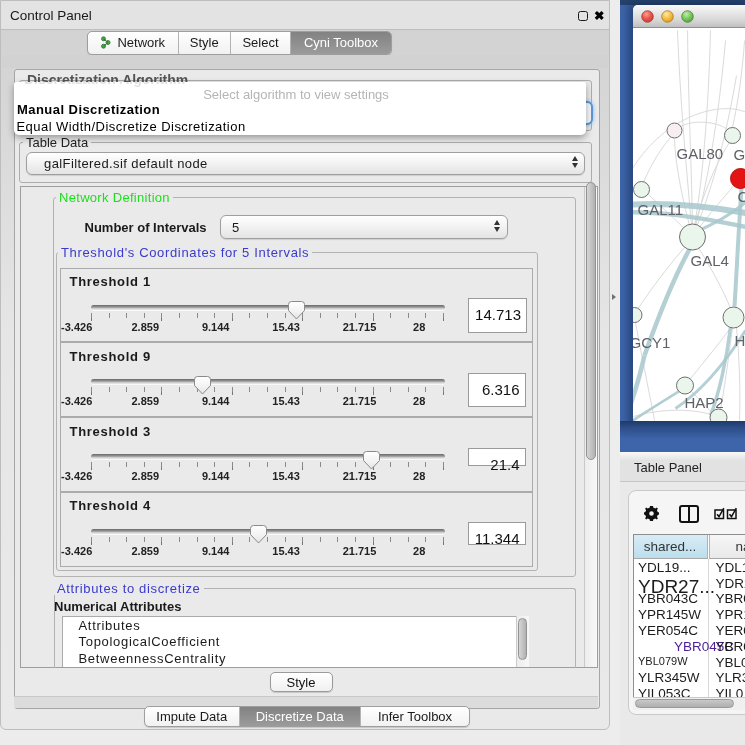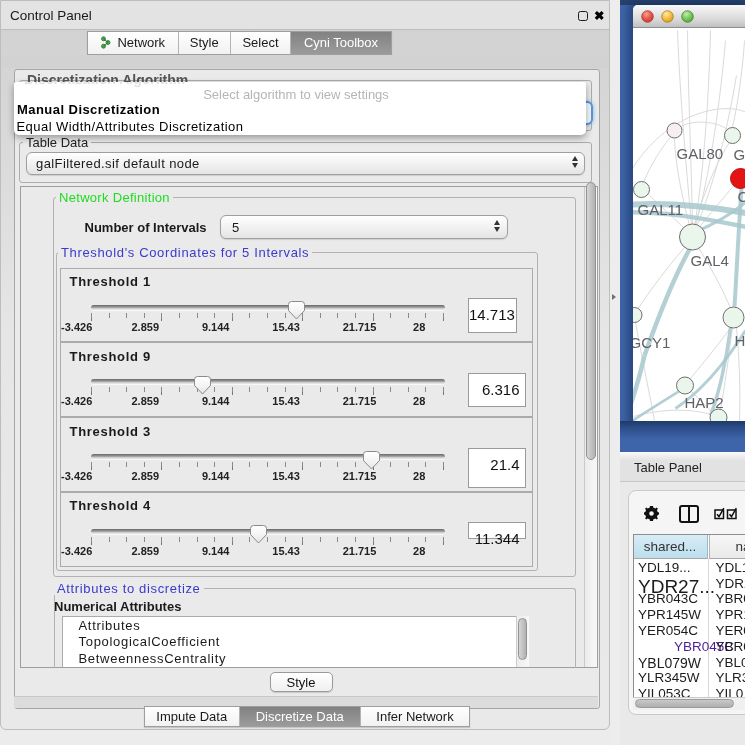--- a/index.html
+++ b/index.html
@@ -7,21 +7,21 @@
  font-family:"Liberation Sans",sans-serif;-webkit-font-smoothing:antialiased}
 .ab{position:absolute}
 .t13{font-size:13px;color:#1a1a1a;line-height:15px;white-space:nowrap}
 .b{font-weight:bold}
 .gb{position:absolute;border:1px solid #b0b0b0;border-radius:3px}
 .gl{position:absolute;font-size:13px;line-height:13px;background:#EAEAEA;padding:0 3px;white-space:nowrap}
 .combo{position:absolute;border:1px solid #9f9f9f;border-radius:6px;
  background:linear-gradient(#ffffff,#efefef 60%,#e4e4e4);box-shadow:0 1px 1px rgba(0,0,0,0.12)}
 .arrup{position:absolute;width:0;height:0;border-left:3.5px solid transparent;border-right:3.5px solid transparent;border-bottom:5px solid #333}
 .arrdn{position:absolute;width:0;height:0;border-left:3.5px solid transparent;border-right:3.5px solid transparent;border-top:5px solid #333}
-.seg{display:flex;position:absolute;border:1px solid #9e9e9e;border-radius:0;overflow:hidden;
+.seg{display:flex;position:absolute;border:1px solid #9e9e9e;border-radius:5px;overflow:hidden;
  background:linear-gradient(#ffffff,#f1f1f1);box-shadow:0 1px 1px rgba(0,0,0,0.15)}
 .seg div{font-size:13px;color:#1a1a1a;text-align:center;border-right:1px solid #b3b3b3;display:flex;align-items:center;justify-content:center}
 .seg div:last-child{border-right:none}
 .seg .sel{background:linear-gradient(#828282,#9b9b9b);color:#fff}
 .vbox{position:absolute;border:1px solid #9a9a9a;background:#fff;font-size:15px;color:#111;
  text-align:right;padding-right:5px}
 .tick-min{position:absolute;height:5px;background:repeating-linear-gradient(90deg,#8a8a8a 0 1px,transparent 1px 17.6px)}
 .tick-maj{position:absolute;height:8px;background:repeating-linear-gradient(90deg,#777 0 1px,transparent 1px 70.4px)}
 .slbl{position:absolute;font-size:11px;font-weight:bold;color:#222;width:60px;text-align:left;line-height:11px}
 .track{position:absolute;height:5px;border-radius:2.5px;
@@ -91,21 +91,21 @@
 <svg class="ab" style="left:287.5px;top:301px" width="17" height="19" viewBox="0 0 17 19">
     <defs>
       <linearGradient id="thg1" x1="0" y1="0" x2="0" y2="1">
         <stop offset="0" stop-color="#ffffff"></stop>
         <stop offset="0.6" stop-color="#f2f2f2"></stop>
         <stop offset="1" stop-color="#e2e2e2"></stop>
       </linearGradient>
     </defs>
     <path d="M3.5,0.5 h10 a3,3 0 0 1 3,3 v6 l-8,8.5 l-8,-8.5 v-6 a3,3 0 0 1 3,-3 z" fill="url(#thg1)" stroke="#8a8a8a" stroke-width="1"></path>
   </svg>
-<div class="vbox" style="left:468px;top:298.0px;width:49px;height:34.5px;line-height:32.5px">14.713</div>
+<div class="vbox" style="left:468px;top:298.0px;width:59px;height:34.5px;line-height:32.5px">14.713</div>
 
 <div class="ab" style="left:59.5px;top:342.3px;width:473.5px;height:74.8px;border:1px solid #ababab"></div>
 <div class="ab t13 b" style="left:69.5px;top:348.8px;letter-spacing:0.7px">Threshold 9</div>
 <div class="track" style="left:91px;top:379.3px;width:354px"></div>
 <div class="tick-maj" style="left:90.5px;top:387.3px;width:354px"></div>
 <div class="tick-min" style="left:90.5px;top:387.3px;width:354px"></div>
 <div class="slbl" style="left:61.1px;top:396.3px">-3.426</div>
 <div class="slbl" style="left:131.5px;top:396.3px">2.859</div>
 <div class="slbl" style="left:201.9px;top:396.3px">9.144</div>
 <div class="slbl" style="left:272.3px;top:396.3px">15.43</div>
@@ -137,21 +137,21 @@
 <svg class="ab" style="left:362.5px;top:450.6px" width="17" height="19" viewBox="0 0 17 19">
     <defs>
       <linearGradient id="thg3" x1="0" y1="0" x2="0" y2="1">
         <stop offset="0" stop-color="#ffffff"></stop>
         <stop offset="0.6" stop-color="#f2f2f2"></stop>
         <stop offset="1" stop-color="#e2e2e2"></stop>
       </linearGradient>
     </defs>
     <path d="M3.5,0.5 h10 a3,3 0 0 1 3,3 v6 l-8,8.5 l-8,-8.5 v-6 a3,3 0 0 1 3,-3 z" fill="url(#thg3)" stroke="#8a8a8a" stroke-width="1"></path>
   </svg>
-<div class="vbox" style="left:468px;top:447.6px;width:57.5px;height:40px;line-height:32.5px">21.4</div>
+<div class="vbox" style="left:468px;top:447.6px;width:57.5px;height:18px;line-height:32.5px">21.4</div>
 
 <div class="ab" style="left:59.5px;top:491.9px;width:473.5px;height:74.8px;border:1px solid #ababab"></div>
 <div class="ab t13 b" style="left:69.5px;top:498.4px;letter-spacing:0.7px">Threshold 4</div>
 <div class="track" style="left:91px;top:528.9px;width:354px"></div>
 <div class="tick-maj" style="left:90.5px;top:536.9px;width:354px"></div>
 <div class="tick-min" style="left:90.5px;top:536.9px;width:354px"></div>
 <div class="slbl" style="left:61.1px;top:545.9px">-3.426</div>
 <div class="slbl" style="left:131.5px;top:545.9px">2.859</div>
 <div class="slbl" style="left:201.9px;top:545.9px">9.144</div>
 <div class="slbl" style="left:272.3px;top:545.9px">15.43</div>
@@ -160,58 +160,58 @@
 <svg class="ab" style="left:250px;top:525.4px" width="17" height="19" viewBox="0 0 17 19">
     <defs>
       <linearGradient id="thg4" x1="0" y1="0" x2="0" y2="1">
         <stop offset="0" stop-color="#ffffff"></stop>
         <stop offset="0.6" stop-color="#f2f2f2"></stop>
         <stop offset="1" stop-color="#e2e2e2"></stop>
       </linearGradient>
     </defs>
     <path d="M3.5,0.5 h10 a3,3 0 0 1 3,3 v6 l-8,8.5 l-8,-8.5 v-6 a3,3 0 0 1 3,-3 z" fill="url(#thg4)" stroke="#8a8a8a" stroke-width="1"></path>
   </svg>
-<div class="vbox" style="left:468px;top:522.4px;width:57.5px;height:17px;line-height:32.5px">11.344</div>
+<div class="vbox" style="left:468px;top:522.4px;width:57.5px;height:23px;line-height:32.5px">11.344</div>
 
 <div class="gb" style="left:53.5px;top:587.5px;width:522px;height:80px;border-color:#b2b2b2;border-bottom:none;border-radius:3px 3px 0 0"></div>
 <div class="gl" style="left:54px;top:581.5px;color:#3a3acd;letter-spacing:0.65px">Attributes to discretize</div>
 <div class="ab t13 b" style="left:54px;top:598.5px">Numerical Attributes</div>
 <div class="ab" style="left:61.5px;top:615.5px;width:467px;height:51.5px;background:#fff;border:1px solid #ababab;border-bottom:none"></div>
 <div class="ab t13" style="left:78.5px;top:617.5px;letter-spacing:0.7px">Attributes</div>
 <div class="ab t13" style="left:78.5px;top:634px;letter-spacing:0.7px">TopologicalCoefficient</div>
 <div class="ab t13" style="left:78.5px;top:650.5px;letter-spacing:0.7px">BetweennessCentrality</div>
 <div class="ab" style="left:515.5px;top:616px;width:13px;height:50.5px;background:linear-gradient(90deg,#ededed,#f7f7f7);border-left:1px solid #ccc"></div>
 <div class="ab" style="left:517.5px;top:617.5px;width:9px;height:42px;border-radius:4.5px;border:1px solid #929292;background:linear-gradient(90deg,#d6d6d6,#b1b1b1)"></div>
 
 <div class="ab" style="left:14px;top:695.5px;width:583.5px;height:12px;background:#DCDCDC;border-top:1px solid #c8c8c8"></div>
 <div class="ab" style="left:269.5px;top:671.5px;width:63px;height:20.5px;border:1px solid #9a9a9a;border-radius:5px;
  background:linear-gradient(#ffffff,#f0f0f0);box-shadow:0 1px 1px rgba(0,0,0,.15);
  font-size:13px;text-align:center;line-height:19px;color:#111">Style</div>
 
 <div class="seg" style="left:144px;top:705.5px;height:21px">
  <div style="width:94.5px">Impute Data</div>
  <div class="sel" style="width:121.5px">Discretize Data</div>
- <div style="width:108px">Infer Network</div>
+ <div style="width:108px">Infer Toolbox</div>
 </div>
 
 <div class="gb" style="left:18.5px;top:142px;width:573px;height:40.5px;border-color:#acacac"></div>
 <div class="gl" style="left:23px;top:136px;color:#222">Table Data</div>
 <div class="combo" style="left:26px;top:151.5px;width:559px;height:23px"></div>
-<div class="ab t13" style="left:36px;top:155.5px;letter-spacing:0.4px">galFiltered.sif default node</div>
+<div class="ab t13" style="left:44px;top:155.5px;letter-spacing:0.4px">galFiltered.sif default node</div>
 <div class="arrup" style="left:572px;top:155.5px"></div>
 <div class="arrdn" style="left:572px;top:163px"></div>
 
 <div class="ab" style="left:13.5px;top:81.5px;width:572.5px;height:53.5px;background:#fff;
  border-radius:2px 2px 5px 5px;box-shadow:0 3px 7px rgba(0,0,0,0.35)"></div>
 <div class="ab" style="left:24px;top:81.5px;width:250px;height:10px;overflow:hidden">
  <div style="position:absolute;left:0;top:-8.5px;font-size:14px;font-weight:bold;color:#e2e2e2;line-height:13px;white-space:nowrap">Discretization Algorithm</div>
 </div>
 <div class="ab" style="left:0;top:86.5px;width:592px;text-align:center;font-size:13px;color:#b5b5b5">Select algorithm to view settings</div>
 <div class="ab t13 b" style="left:17px;top:102px;color:#000;letter-spacing:0.45px">Manual Discretization</div>
-<div class="ab t13" style="left:16.5px;top:118.5px;color:#000;letter-spacing:0.45px">Equal Width/Attributes Discretization</div>
+<div class="ab t13" style="left:16.5px;top:118.5px;color:#000;letter-spacing:0.45px">Equal Width/Discretize Discretization</div>
 
 <div class="ab" style="left:610px;top:0;width:10px;height:745px;background:#EDEDED"></div>
 <div class="ab" style="left:611.5px;top:294px;width:0;height:0;border-top:3.5px solid transparent;border-bottom:3.5px solid transparent;border-left:4.5px solid #707070"></div>
 
 <div class="ab" style="left:620px;top:0;width:125px;height:452px;background:#3E65A9;overflow:hidden">
  <div class="ab" style="left:0;top:0;width:125px;height:5px;background:#26436F"></div>
 
  <div class="ab" style="left:8px;top:3px;width:117px;height:424px;background:rgba(10,25,60,0.42);filter:blur(4px)"></div>
 
  <div class="ab" style="left:12.5px;top:5px;width:112.5px;height:415.5px;background:#fff;border-radius:5px 0 0 3px;overflow:hidden">
@@ -331,20 +331,20 @@
 <div class="ab" style="left:638px;top:575.5px;font-size:19px;color:#1c1c1c;white-space:nowrap">YDR27...</div>
 <div class="ab" style="left:715.5px;top:575.5px;font-size:13.5px;color:#1c1c1c;white-space:nowrap">YDR2</div>
 <div class="ab" style="left:638px;top:591.3px;font-size:13.5px;color:#1c1c1c;white-space:nowrap">YBR043C</div>
 <div class="ab" style="left:715.5px;top:591.3px;font-size:13.5px;color:#1c1c1c;white-space:nowrap">YBR0</div>
 <div class="ab" style="left:638px;top:607.1px;font-size:13.5px;color:#1c1c1c;white-space:nowrap">YPR145W</div>
 <div class="ab" style="left:715.5px;top:607.1px;font-size:13.5px;color:#1c1c1c;white-space:nowrap">YPR1</div>
 <div class="ab" style="left:638px;top:622.9px;font-size:13.5px;color:#1c1c1c;white-space:nowrap">YER054C</div>
 <div class="ab" style="left:715.5px;top:622.9px;font-size:13.5px;color:#1c1c1c;white-space:nowrap">YER0</div>
 <div class="ab" style="left:674px;top:638.7px;font-size:13.5px;color:#4c1d95;white-space:nowrap">YBR045C</div>
 <div class="ab" style="left:715.5px;top:638.7px;font-size:13.5px;color:#1c1c1c;white-space:nowrap">YBR0</div>
-<div class="ab" style="left:638px;top:654.5px;font-size:14px;color:#1c1c1c;white-space:nowrap">YBL079W</div>
+<div class="ab" style="left:638px;top:654.5px;font-size:11px;color:#1c1c1c;white-space:nowrap">YBL079W</div>
 <div class="ab" style="left:715.5px;top:654.5px;font-size:13.5px;color:#1c1c1c;white-space:nowrap">YBL0</div>
 <div class="ab" style="left:638px;top:670.3px;font-size:13.5px;color:#1c1c1c;white-space:nowrap">YLR345W</div>
 <div class="ab" style="left:715.5px;top:670.3px;font-size:13.5px;color:#1c1c1c;white-space:nowrap">YLR3</div>
 <div class="ab" style="left:638px;top:686.1px;font-size:13.5px;color:#1c1c1c;white-space:nowrap">YIL053C</div>
 <div class="ab" style="left:715.5px;top:686.1px;font-size:13.5px;color:#1c1c1c;white-space:nowrap">YIL0</div>
 <div class="ab" style="left:632.5px;top:697px;width:112.5px;height:12.5px;background:#F0F0F0;border-top:1px solid #c9c9c9"></div>
 <div class="ab" style="left:635px;top:698.8px;width:99px;height:9px;border-radius:4.5px;border:1px solid #9a9a9a;background:linear-gradient(#c9c9c9,#aeaeae)"></div>
 
 </body></html>

